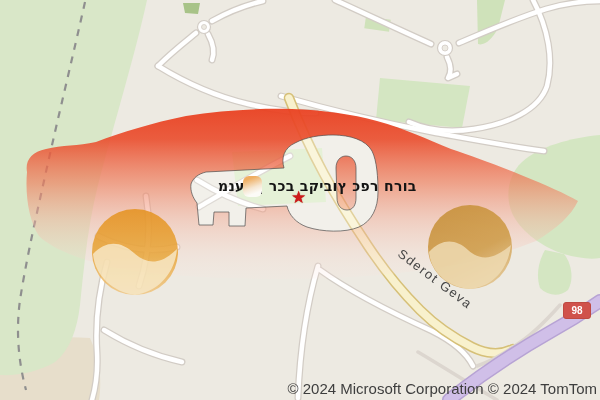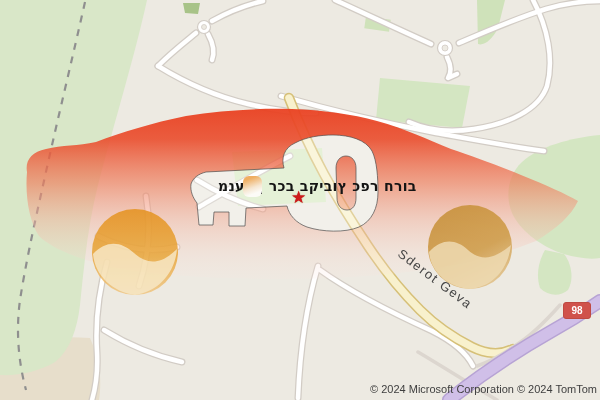--- a/index.html
+++ b/index.html
@@ -20,21 +20,21 @@
                border:1px solid #bf4a42;border-radius:3px;color:#fff;font-size:10px;
                font-weight:bold;text-align:center;line-height:15px;}
   #bing-logo{left:7px;top:376px;display:flex;align-items:flex-start;}
   #ms-squares{display:grid;grid-template-columns:8px 8px;grid-template-rows:8px 8px;
               gap:1px;margin-top:2px;}
   #ms-squares span{display:block;width:8px;height:8px;}
   .sq-r{background:#f25022;} .sq-g{background:#7fba00;}
   .sq-b{background:#00a4ef;} .sq-y{background:#ffb900;}
   #bing-text{margin-left:8px;font-size:12px;line-height:11.5px;color:#6e6e6e;
              font-weight:600;}
-  #attribution{right:3px;bottom:5px;text-align:right;font-size:11px;line-height:12px;
+  #attribution{right:3px;bottom:5px;text-align:right;font-size:15px;line-height:12px;
                color:#3e3e3e;}
 </style>
 </head>
 <body>
 
 <div id="stage">
 
   <svg id="mapsvg" width="600" height="400" viewBox="0 0 600 400" xmlns="http://www.w3.org/2000/svg" xmlns:xlink="http://www.w3.org/1999/xlink">
     <defs>
       <linearGradient id="carGrad" gradientUnits="userSpaceOnUse" x1="0" y1="106" x2="0" y2="290">

